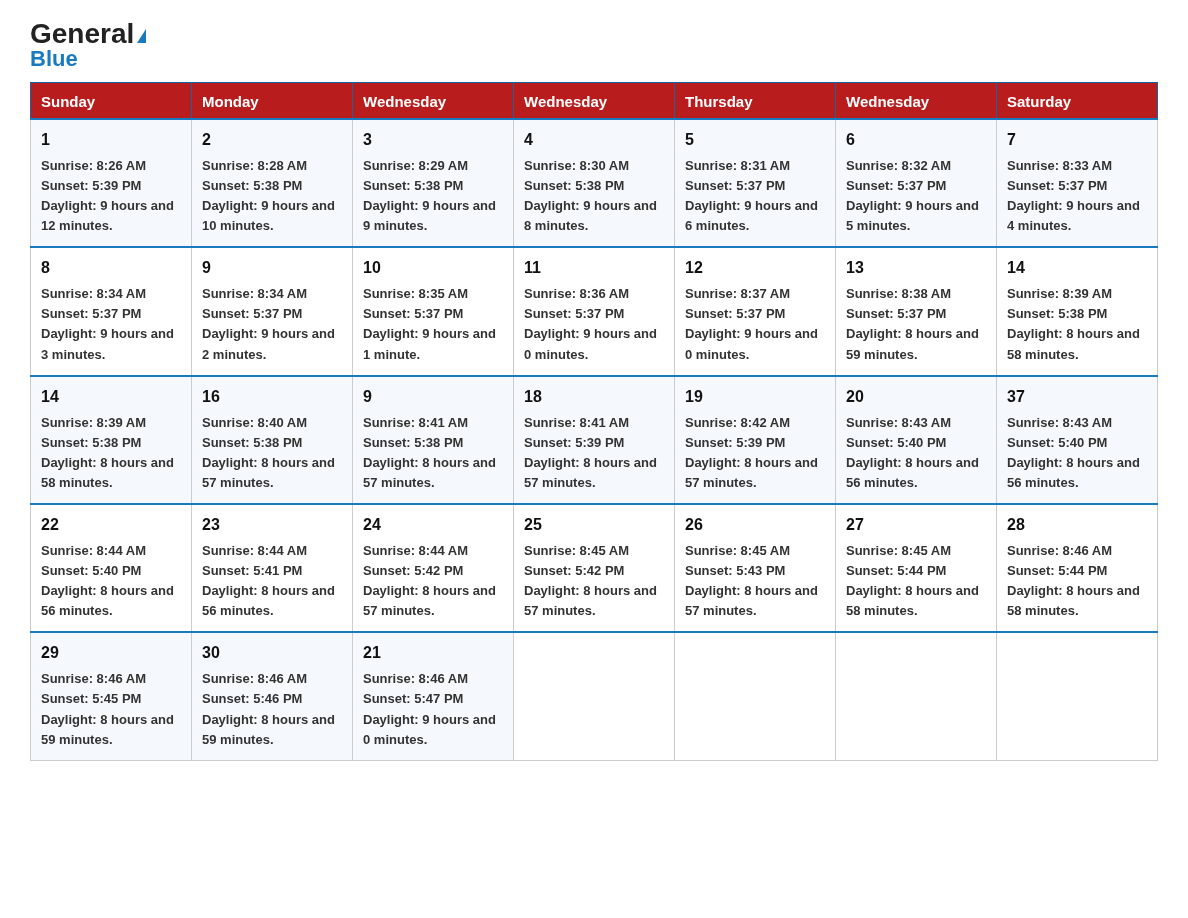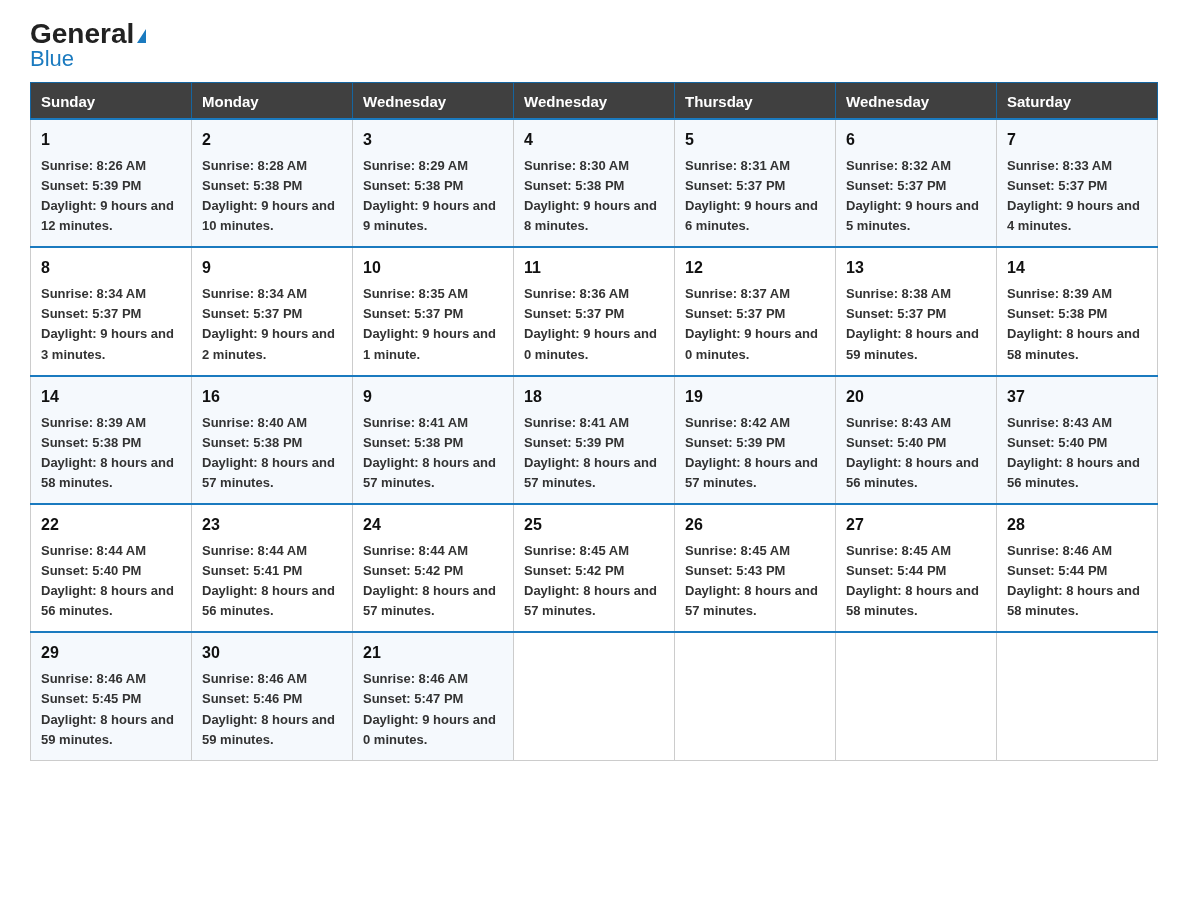--- a/index.html
+++ b/index.html
@@ -24,21 +24,21 @@
     }
     .logo-text {
       font-size: 28px;
       font-weight: bold;
       color: #222;
       line-height: 1;
     }
     .logo-line2 {
       font-size: 22px;
       color: #1a7abf;
-      font-weight: normal;
+      font-weight: bold;
       margin-top: -2px;
     }
     .title-block {
       text-align: right;
     }
     .title-block h1 {
       font-size: 52px;
       font-weight: 900;
       color: #111;
       line-height: 1.1;
@@ -48,21 +48,21 @@
       font-weight: normal;
       color: #333;
       margin-top: 4px;
     }
     table {
       width: 100%;
       border-collapse: collapse;
       margin-top: 10px;
     }
     thead tr {
-      background-color: #404040;
+      background-color: #b91c1c;
       color: #fff;
     }
     thead th {
       padding: 10px 10px 8px 10px;
       font-size: 15px;
       font-weight: 600;
       text-align: left;
       border: 1px solid #1565a0;
     }
     tbody tr {

